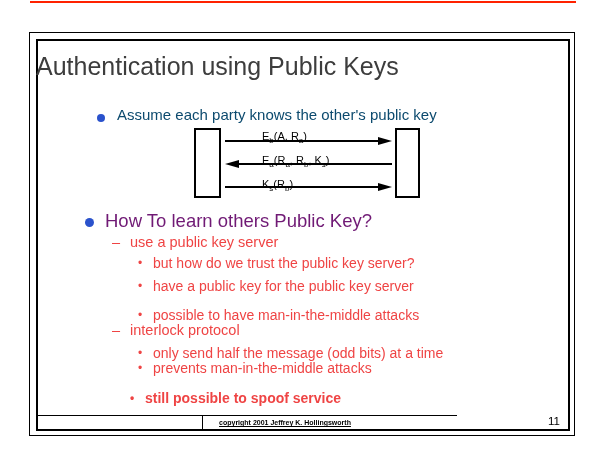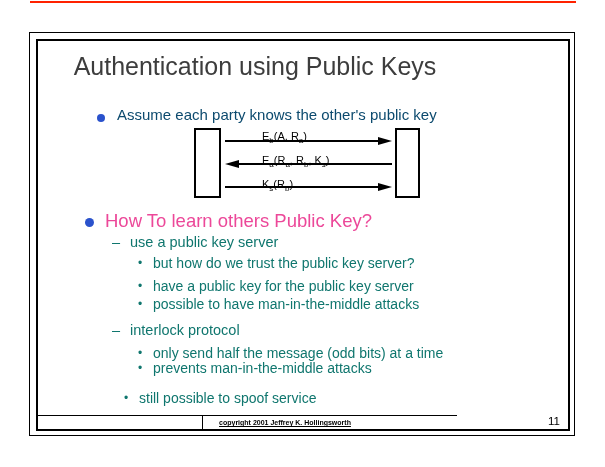--- a/index.html
+++ b/index.html
@@ -2,34 +2,34 @@
 <html><head>
 <meta charset="utf-8">
 <style>
   html,body{margin:0;padding:0;background:#fff;}
   #slide{position:relative;width:605px;height:467px;background:#fff;overflow:hidden;
          font-family:"Liberation Sans",sans-serif;}
   .abs{position:absolute;}
   .border-outer{left:29px;top:32px;width:544px;height:402px;border:1px solid #000;}
   .border-inner{left:36px;top:39px;width:530px;height:388px;border:2px solid #000;}
   .topline{left:30px;top:1px;width:546px;height:2px;}
-  .title{left:29px;top:52px;width:452px;text-align:center;font-size:25px;color:#3d3d3d;
+  .title{left:36px;top:52px;width:452px;font-size:25px;color:#3d3d3d;
          letter-spacing:0px;white-space:nowrap;}
   .disc{border-radius:50%;}
   .blue-text{white-space:nowrap;}
   .b1-text{left:117px;top:106px;font-size:15px;}
   .b2-text{left:105px;top:210px;font-size:18.5px;}
   .party-box{border:2px solid #000;background:#fff;}
   .arrow-line{background:#000;height:2px;}
   .arrow-head{width:0;height:0;border-top:4px solid transparent;border-bottom:4px solid transparent;}
   .head-right{border-left:14px solid #000;}
   .head-left{border-right:14px solid #000;}
   .msg-label{font-size:11px;color:#000;white-space:nowrap;line-height:20px;}
   .msg-label .sub{font-size:8px;position:relative;top:2.5px;}
-  .li{color:#0f766e;white-space:nowrap;}
+  .li{color:#ef4444;white-space:nowrap;}
   .li-l2{font-size:14.5px;}
   .li-l3{font-size:14px;}
   .marker{display:inline-block;}
   .m-l2{width:18px;}
   .m-l3{width:15px;font-size:12px;vertical-align:1px;}
   .footer-rule{background:#000;}
   .footer-left{left:40px;top:417px;font-size:12px;color:#000;white-space:pre;letter-spacing:0.2px;}
   .footer-center{left:205px;top:419px;width:160px;text-align:center;font-size:7px;font-weight:bold;
                  color:#000;text-decoration:underline;white-space:nowrap;}
   .page-num{left:538px;top:415px;width:22px;text-align:right;font-size:11.5px;color:#000;}
@@ -58,44 +58,44 @@
 
   <div class="abs msg-label" style="left:262px;top:150px;"><span>E</span><span class="sub">a</span><span>(R</span><span class="sub">a</span><span>, R</span><span class="sub">b</span><span>, K</span><span class="sub">s</span><span>)</span></div>
   <div class="abs arrow-line" style="left:239px;top:163px;width:153px;"></div>
   <div class="abs arrow-head head-left" style="left:225px;top:160px;"></div>
 
   <div class="abs msg-label" style="left:262px;top:174px;"><span>K</span><span class="sub">s</span><span>(R</span><span class="sub">b</span><span>)</span></div>
   <div class="abs arrow-line" style="left:225px;top:186px;width:154px;"></div>
   <div class="abs arrow-head head-right" style="left:378px;top:183px;"></div>
 
   <div class="abs disc" id="disc2" style="left: 85px; top: 218px; width: 9px; height: 9px; background: rgb(42, 82, 204);"></div>
-  <div class="abs blue-text b2-text" id="b2" style="color: #ec4899;">How To learn others Public Key?</div>
+  <div class="abs blue-text b2-text" id="b2" style="color: #701a75;">How To learn others Public Key?</div>
 
   <div class="abs li li-l2" style="left:112px;top:234px;">
     <span class="marker m-l2">–</span><span>use a public key server</span>
   </div>
   <div class="abs li li-l3" style="left:138px;top:278px;">
     <span class="marker m-l3">•</span><span>have a public key for the public key server</span>
   </div>
   <div class="abs li li-l3" style="left:138px;top:255px;">
     <span class="marker m-l3">•</span><span>but how do we trust the public key server?</span>
   </div>
-  <div class="abs li li-l3" style="left:138px;top:296px;">
+  <div class="abs li li-l3" style="left:138px;top:307px;">
     <span class="marker m-l3">•</span><span>possible to have man-in-the-middle attacks</span>
   </div>
   <div class="abs li li-l2" style="left:112px;top:322px;">
     <span class="marker m-l2">–</span><span>interlock protocol</span>
   </div>
   <div class="abs li li-l3" style="left:138px;top:345px;">
     <span class="marker m-l3">•</span><span>only send half the message (odd bits) at a time</span>
   </div>
   <div class="abs li li-l3" style="left:138px;top:360px;">
     <span class="marker m-l3">•</span><span>prevents man-in-the-middle attacks</span>
   </div>
-  <div class="abs li li-l3" style="left:124px;top:390px;">
+  <div class="abs li li-l3" style="left:130px;top:390px;font-weight:bold;">
     <span class="marker m-l3">•</span><span>still possible to spoof service</span>
   </div>
 
   <div class="abs footer-rule" style="left:38px;top:415px;width:419px;height:1px;"></div>
   <div class="abs footer-rule" style="left:202px;top:415px;width:1px;height:14px;"></div>
   <div class="abs footer-center">copyright 2001  Jeffrey K. Hollingsworth</div>
   <div class="abs page-num">11</div>
 
 </div>
 

